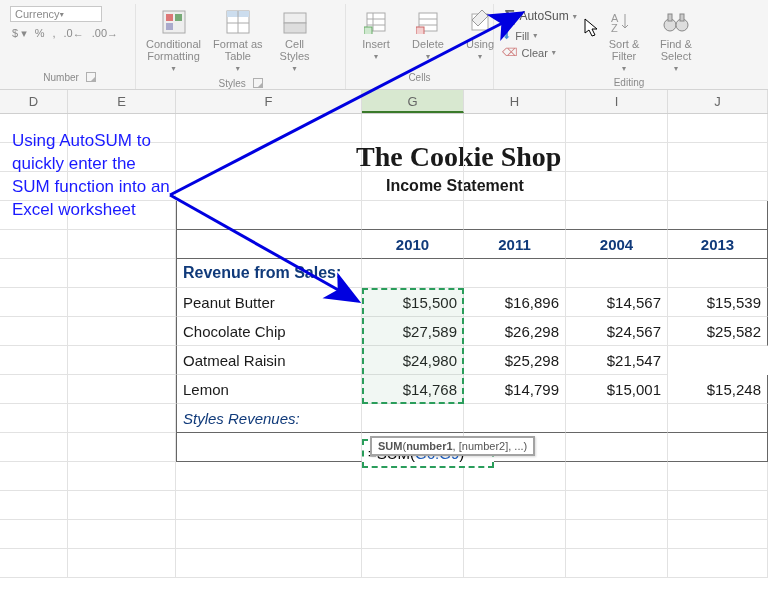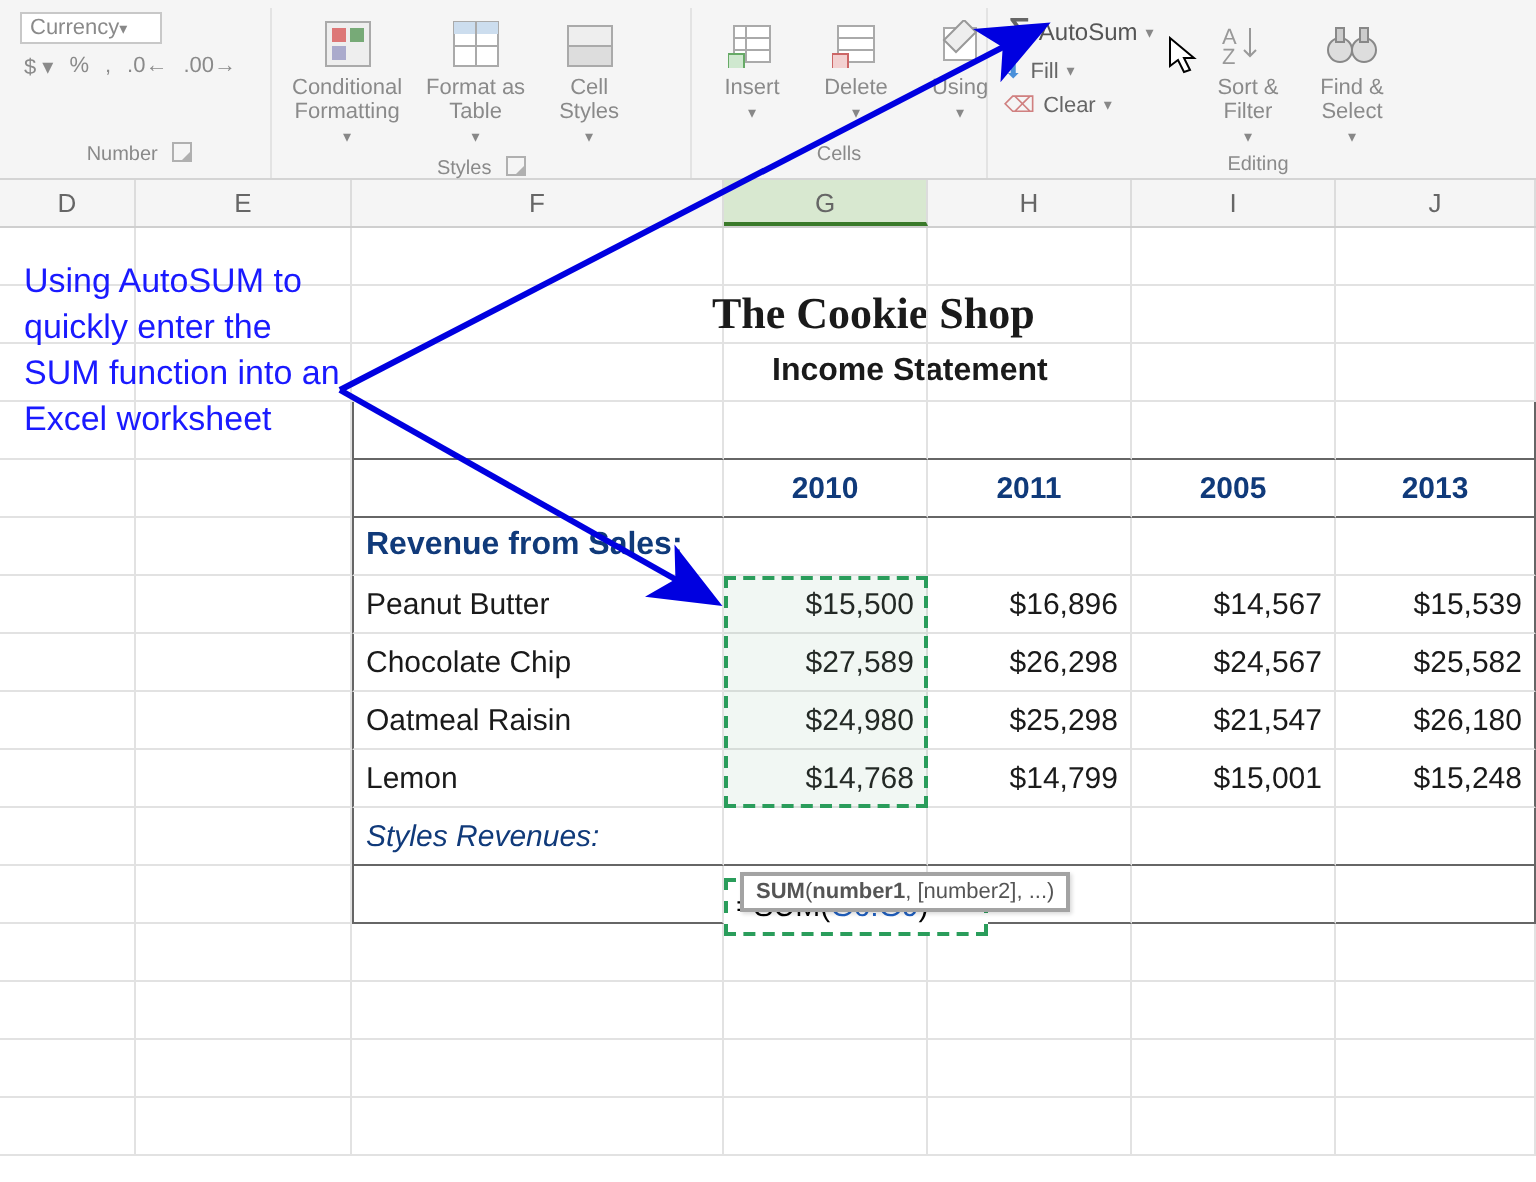--- a/index.html
+++ b/index.html
@@ -41,21 +41,21 @@
   .launcher {
     display:inline-block; width:10px; height:10px;
     border:1px solid #b0b0b0; position:relative; top:1px; margin-left:4px;
   }
   .launcher::after{
     content:""; position:absolute; right:0; bottom:0;
     border-left:4px solid transparent; border-bottom:4px solid #b0b0b0;
   }
   .nf-dropdown {
     border:1px solid #c8c8c8; background:#fff; padding:1px 4px;
-    font-size:11px; color:#8a8a8a; width:71px;
+    font-size:11px; color:#8a8a8a; width:92px;
     display:flex; align-items:center;
   }
   .nf-rows { display:flex; flex-direction:column; gap:2px; }
   .nf-icons { display:flex; gap:4px; color:#8a8a8a; }
   .nf-icons span { font-size:11px; padding:1px 2px; }
   .big-btn {
     display:flex; flex-direction:column; align-items:center; justify-content:flex-start;
     padding:2px 4px; gap:2px; color:#8a8a8a; font-size:11px; text-align:center;
     min-width:48px;
   }
@@ -92,21 +92,21 @@
   .row { display:flex; height:29px; }
   .cell {
     border-right:1px solid #e2e2e2; border-bottom:1px solid #e2e2e2;
     padding:4px 6px; font-size:15px; color:#1a1a1a;
     display:flex; align-items:center; overflow:visible; white-space:nowrap;
     position:relative;
   }
   .c-d { width:68px; } .c-e { width:108px; } .c-f { width:186px; }
   .c-g { width:102px; } .c-h { width:102px; } .c-i { width:102px; } .c-j { width:100px; }
 
-  .title-text { font-family: Georgia, "Times New Roman", serif; font-weight:bold; font-size:22px; }
+  .title-text { font-family: Georgia, "Times New Roman", serif; font-weight:bold; font-size:28px; }
   .subtitle-text { font-family: Arial, sans-serif; font-weight:bold; font-size:16px; }
   .year-hdr { font-weight:bold; color:#103a7a; justify-content:center; }
   .section-hdr { font-weight:bold; color:#103a7a; font-size:16px; }
   .val { justify-content:flex-end; }
   .total-label { font-style:italic; color:#103a7a; }
   .b-bottom { border-bottom:1px solid #666; }
   .b-left { border-left:1px solid #666; }
   .b-right { border-right:1px solid #666 !important; }
 
   
@@ -363,21 +363,21 @@
         <div class="cell c-i b-bottom"></div>
         <div class="cell c-j b-bottom b-right"></div>
       </div>
 
     <div class="row">
       <div class="cell c-d"></div>
         <div class="cell c-e"></div>
       <div class="cell c-f b-left b-bottom"></div>
       <div class="cell c-g year-hdr b-bottom">2010</div>
       <div class="cell c-h year-hdr b-bottom">2011</div>
-      <div class="cell c-i year-hdr b-bottom">2005</div>
+      <div class="cell c-i year-hdr b-bottom">2004</div>
       <div class="cell c-j year-hdr b-bottom b-right">2013</div>
     </div>
 
     <div class="row">
       <div class="cell c-d"></div>
         <div class="cell c-e"></div>
       <div class="cell c-f section-hdr b-left" style="overflow:visible;">Revenue from Sales:</div>
       <div class="cell c-g"></div>
         <div class="cell c-h"></div>
         <div class="cell c-i"></div>
@@ -402,21 +402,20 @@
       <div class="cell c-i val">$24,567</div>
       <div class="cell c-j val b-right">$25,582</div>
     </div>
     <div class="row">
       <div class="cell c-d"></div>
         <div class="cell c-e"></div>
       <div class="cell c-f b-left">Oatmeal Raisin</div>
       <div class="cell c-g val">$24,980</div>
       <div class="cell c-h val">$25,298</div>
       <div class="cell c-i val">$21,547</div>
-      <div class="cell c-j val b-right">$26,180</div>
     </div>
     <div class="row">
       <div class="cell c-d"></div>
         <div class="cell c-e"></div>
       <div class="cell c-f b-left">Lemon</div>
       <div class="cell c-g val">$14,768</div>
       <div class="cell c-h val">$14,799</div>
       <div class="cell c-i val">$15,001</div>
       <div class="cell c-j val b-right">$15,248</div>
     </div>

